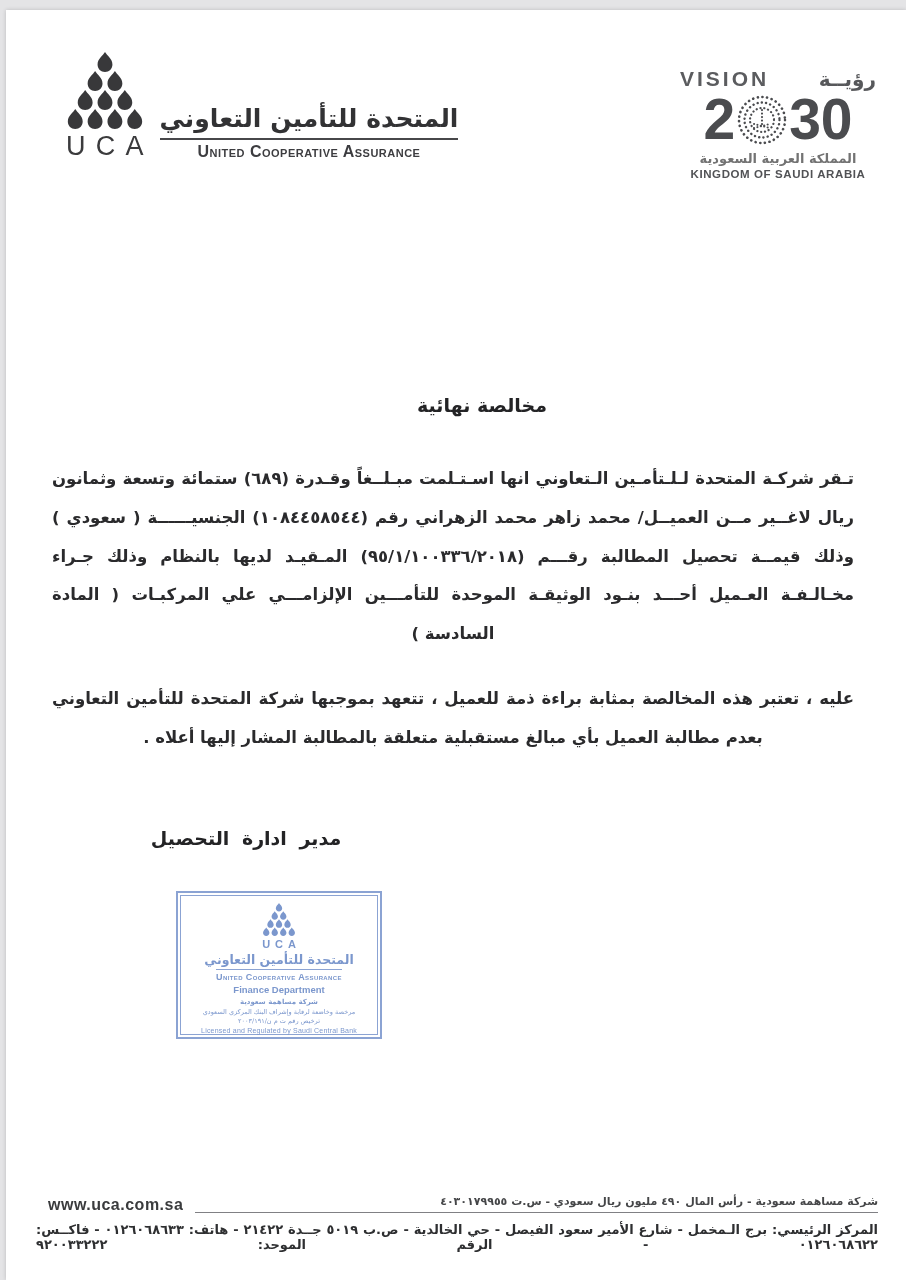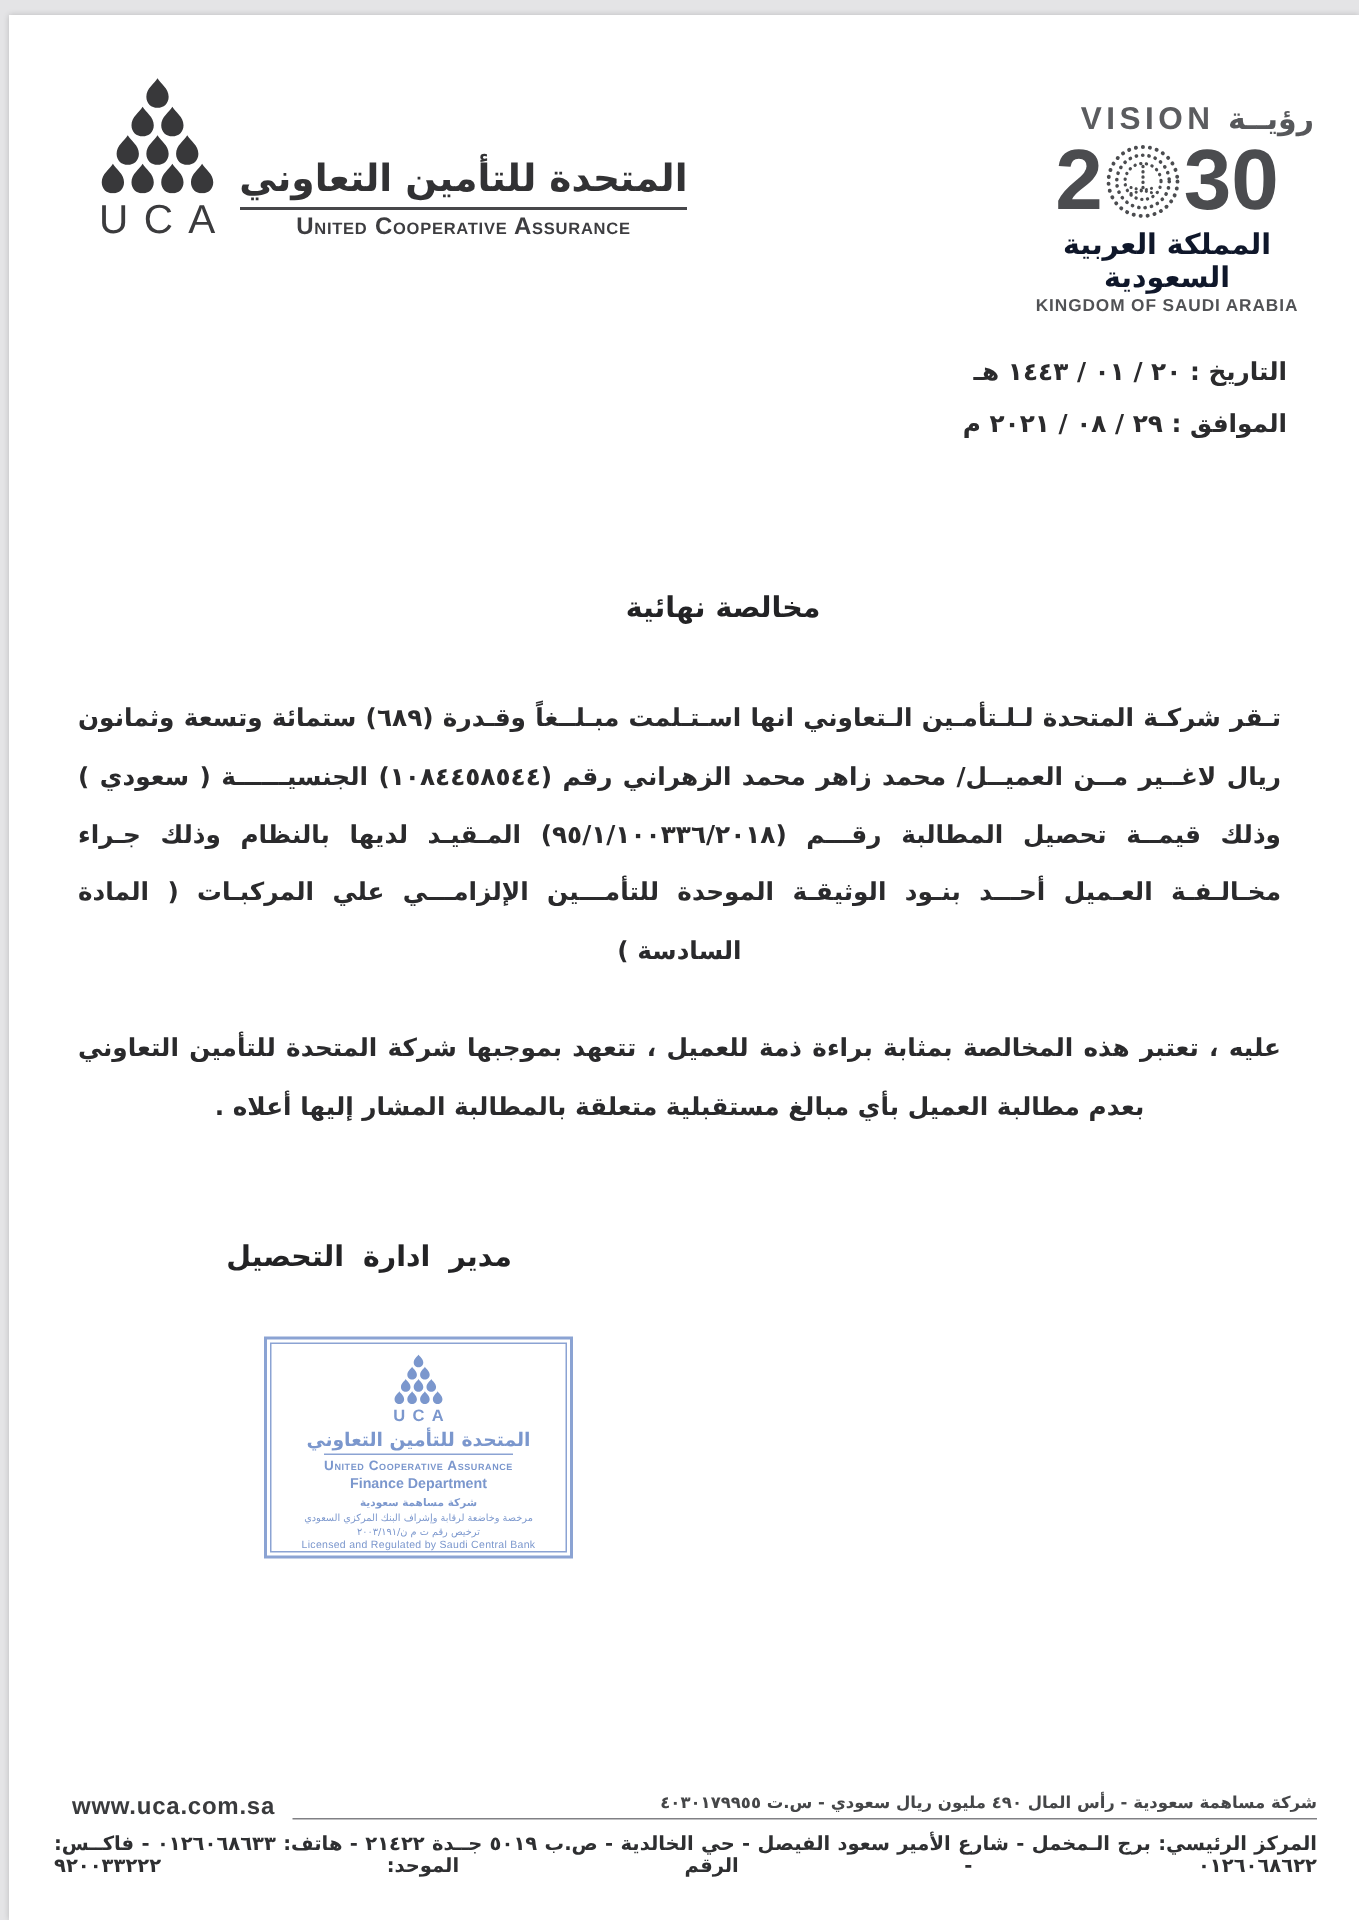--- a/index.html
+++ b/index.html
@@ -12,28 +12,28 @@
   .uca-mark-col{display:flex;flex-direction:column;align-items:center;}
   .uca-acronym{font-size:27px;font-weight:500;letter-spacing:.38em;margin-top:2px;
     margin-right:-.38em;color:#3b3b3d;}
   .uca-names{margin-left:16px;margin-bottom:1px;}
   .uca-name-ar{font-family:"DejaVu Sans",sans-serif;font-size:25px;font-weight:bold;
     color:#323234;text-align:center;line-height:1.15;}
   .uca-divider{border-top:2px solid #47474a;margin:4px 0 3px 0;}
   .uca-name-en{font-variant:small-caps;font-size:16px;font-weight:600;letter-spacing:.5px;
     color:#3d3d40;text-align:center;}
   .vision-logo{position:absolute;top:44px;right:30px;width:196px;text-align:center;color:#57585b;}
-  .vision-row{display:flex;justify-content:flex-end;align-items:baseline;gap:9px;}
+  .vision-row{display:flex;justify-content:space-between;align-items:baseline;gap:9px;}
   .vision-en{font-size:21px;font-weight:600;letter-spacing:3px;color:#5b5c5f;}
   .vision-ar{font-family:"DejaVu Sans",sans-serif;font-size:20px;font-weight:bold;color:#57585b;margin-top:13px;}
   .vision-year{display:flex;justify-content:center;align-items:center;margin-top:0px;
     font-size:57px;font-weight:600;letter-spacing:0px;color:#4b4c4f;line-height:1;}
   .vision-emblem{margin:0 1px;}
-  .vision-kingdom-ar{font-family:"DejaVu Sans",sans-serif;font-size:19px;font-weight:bold;
-    margin-top:3px;color:#0f172a;}
+  .vision-kingdom-ar{font-family:"DejaVu Sans",sans-serif;font-size:13px;font-weight:bold;
+    margin-top:3px;color:#737373;}
   .vision-kingdom-en{font-size:11.5px;font-weight:600;letter-spacing:.6px;margin-top:2px;color:#515255;}
   
   .dates{position:absolute;top:228px;right:48px;text-align:right;
     font-family:"DejaVu Sans",sans-serif;font-weight:bold;font-size:16.5px;color:#2b2b2d;}
   .date-line{margin-bottom:16px;}
   
   .doc-title{position:absolute;top:384px;left:0;right:0;margin:0;text-align:center;
     transform:translateX(26px);font-family:"DejaVu Sans",sans-serif;font-size:19px;
     font-weight:bold;color:#232325;}
   .body-text{position:absolute;top:450px;left:46px;right:52px;
@@ -125,24 +125,20 @@
           <path d="M18 34 L34 30" stroke-width="2" stroke-dasharray="0.1 3.4"></path>
           <path d="M18 30 L34 34" stroke-width="2" stroke-dasharray="0.1 3.4"></path>
         </svg>
         <span>30</span>
       </div>
       <div class="vision-kingdom-ar" dir="rtl">المملكة العربية السعودية</div>
       <div class="vision-kingdom-en">KINGDOM OF SAUDI ARABIA</div>
     </div>
   </header>
 
-  <section class="dates" dir="rtl">
-    <div class="date-line">التاريخ : ٢٠ / ٠١ / ١٤٤٣ هـ</div>
-    <div class="date-line">الموافق : ٢٩ / ٠٨ / ٢٠٢١ م</div>
-  </section>
 
   <h1 class="doc-title">مخالصة نهائية</h1>
 
   <section class="body-text" dir="rtl">
     <p class="para">تـقر شركـة المتحدة لـلـتأمـين الـتعاوني انها اسـتـلمت مبـلــغاً وقـدرة (٦٨٩) ستمائة وتسعة وثمانون ريال لاغــير مــن العميــل/ محمد زاهر محمد الزهراني رقم (١٠٨٤٤٥٨٥٤٤) الجنسيــــــة ( سعودي ) وذلك قيمــة تحصيل المطالبة رقـــم (٩٥/١/١٠٠٣٣٦/٢٠١٨) المـقيـد لديها بالنظام وذلك جـراء مخـالـفـة العـميل أحـــد بنـود الوثيقـة الموحدة للتأمـــين الإلزامـــي علي المركبـات ( المادة السادسة )</p>
     <p class="para">عليه ، تعتبر هذه المخالصة بمثابة براءة ذمة للعميل ، تتعهد بموجبها شركة المتحدة للتأمين التعاوني بعدم مطالبة العميل بأي مبالغ مستقبلية متعلقة بالمطالبة المشار إليها أعلاه .</p>
   </section>
 
   <section class="signature" dir="rtl">
     <div class="sig-role">مدير ادارة التحصيل</div>

